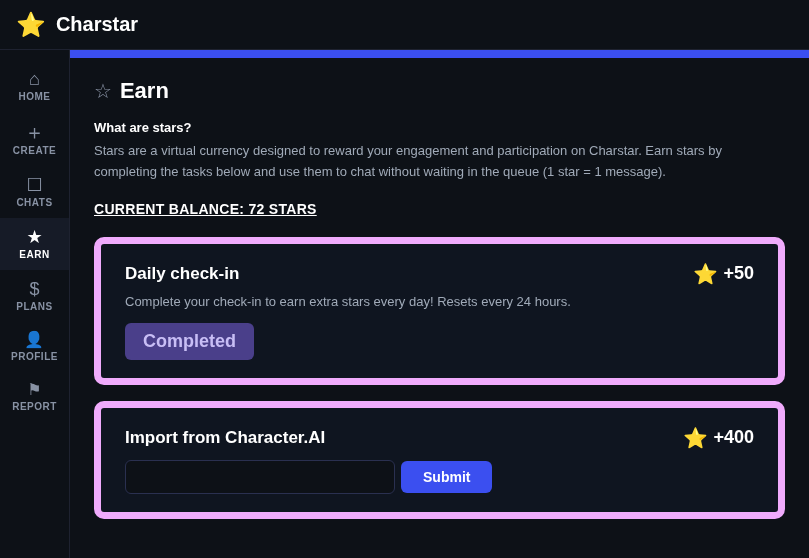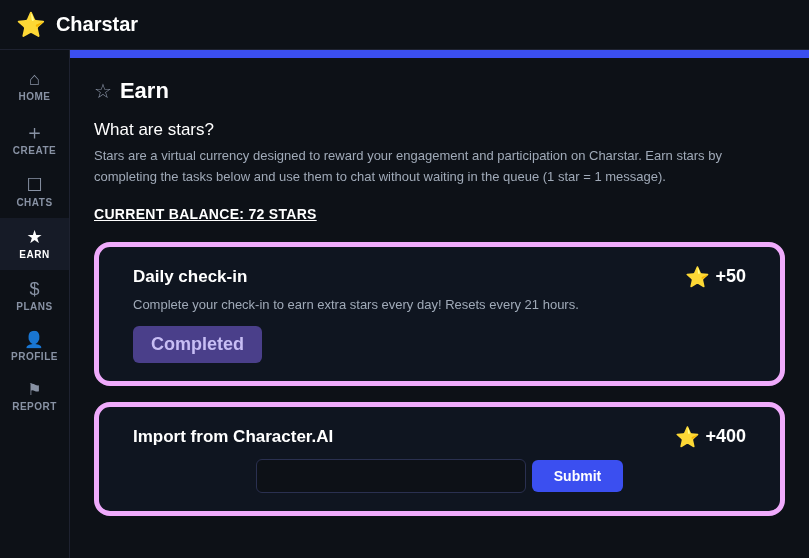--- a/index.html
+++ b/index.html
@@ -114,22 +114,22 @@
       color: #8892a4;
     }
     .earn-title {
       font-size: 22px;
       font-weight: 600;
       color: #ffffff;
     }
 
     
     .section-title {
-      font-size: 17px;
-      font-weight: 400;
+      font-size: 13px;
+      font-weight: 700;
       color: #ffffff;
       margin-bottom: 6px;
     }
     .section-desc {
       font-size: 13px;
       color: #a0aab8;
       line-height: 1.6;
       max-width: 670px;
       margin-bottom: 18px;
     }
@@ -140,23 +140,23 @@
       font-weight: 700;
       color: #ffffff;
       text-decoration: underline;
       margin-bottom: 20px;
       letter-spacing: 0.3px;
     }
 
     
     .card {
       background: #0f1520;
-      border: 5px solid #f0abfc;
-      border-radius: 16px;
-      padding: 18px 34px;
+      border: 7px solid #f0abfc;
+      border-radius: 10px;
+      padding: 18px 24px;
       margin-bottom: 16px;
     }
     .card-header {
       display: flex;
       justify-content: space-between;
       align-items: center;
       margin-bottom: 8px;
     }
     .card-title {
       font-size: 17px;
@@ -200,21 +200,20 @@
       font-weight: 600;
       margin-top: 10px;
     }
 
     
     .import-row {
       display: flex;
       gap: 6px;
       align-items: center;
       margin-top: 10px;
-      justify-content: center;
     }
     .import-input {
       flex: 1;
       background: #0d1117;
       border: 1px solid #2a3050;
       border-radius: 6px;
       padding: 8px 12px;
       color: #e0e0e0;
       font-size: 14px;
       outline: none;
@@ -292,21 +291,21 @@
       <div class="balance-line">CURRENT BALANCE: 72 STARS</div>
 
       <div class="card">
         <div class="card-header">
           <span class="card-title">Daily check-in</span>
           <div class="card-reward">
             <span class="reward-star">⭐</span>
             <span>+50</span>
           </div>
         </div>
-        <p class="card-desc">Complete your check-in to earn extra stars every day! Resets every 21 hours.</p>
+        <p class="card-desc">Complete your check-in to earn extra stars every day! Resets every 24 hours.</p>
         <button class="btn-completed">Completed</button>
       </div>
 
       <div class="card">
         <div class="card-header">
           <span class="card-title">Import from Character.AI</span>
           <div class="card-reward">
             <span class="reward-star">⭐</span>
             <span>+400</span>
           </div>

